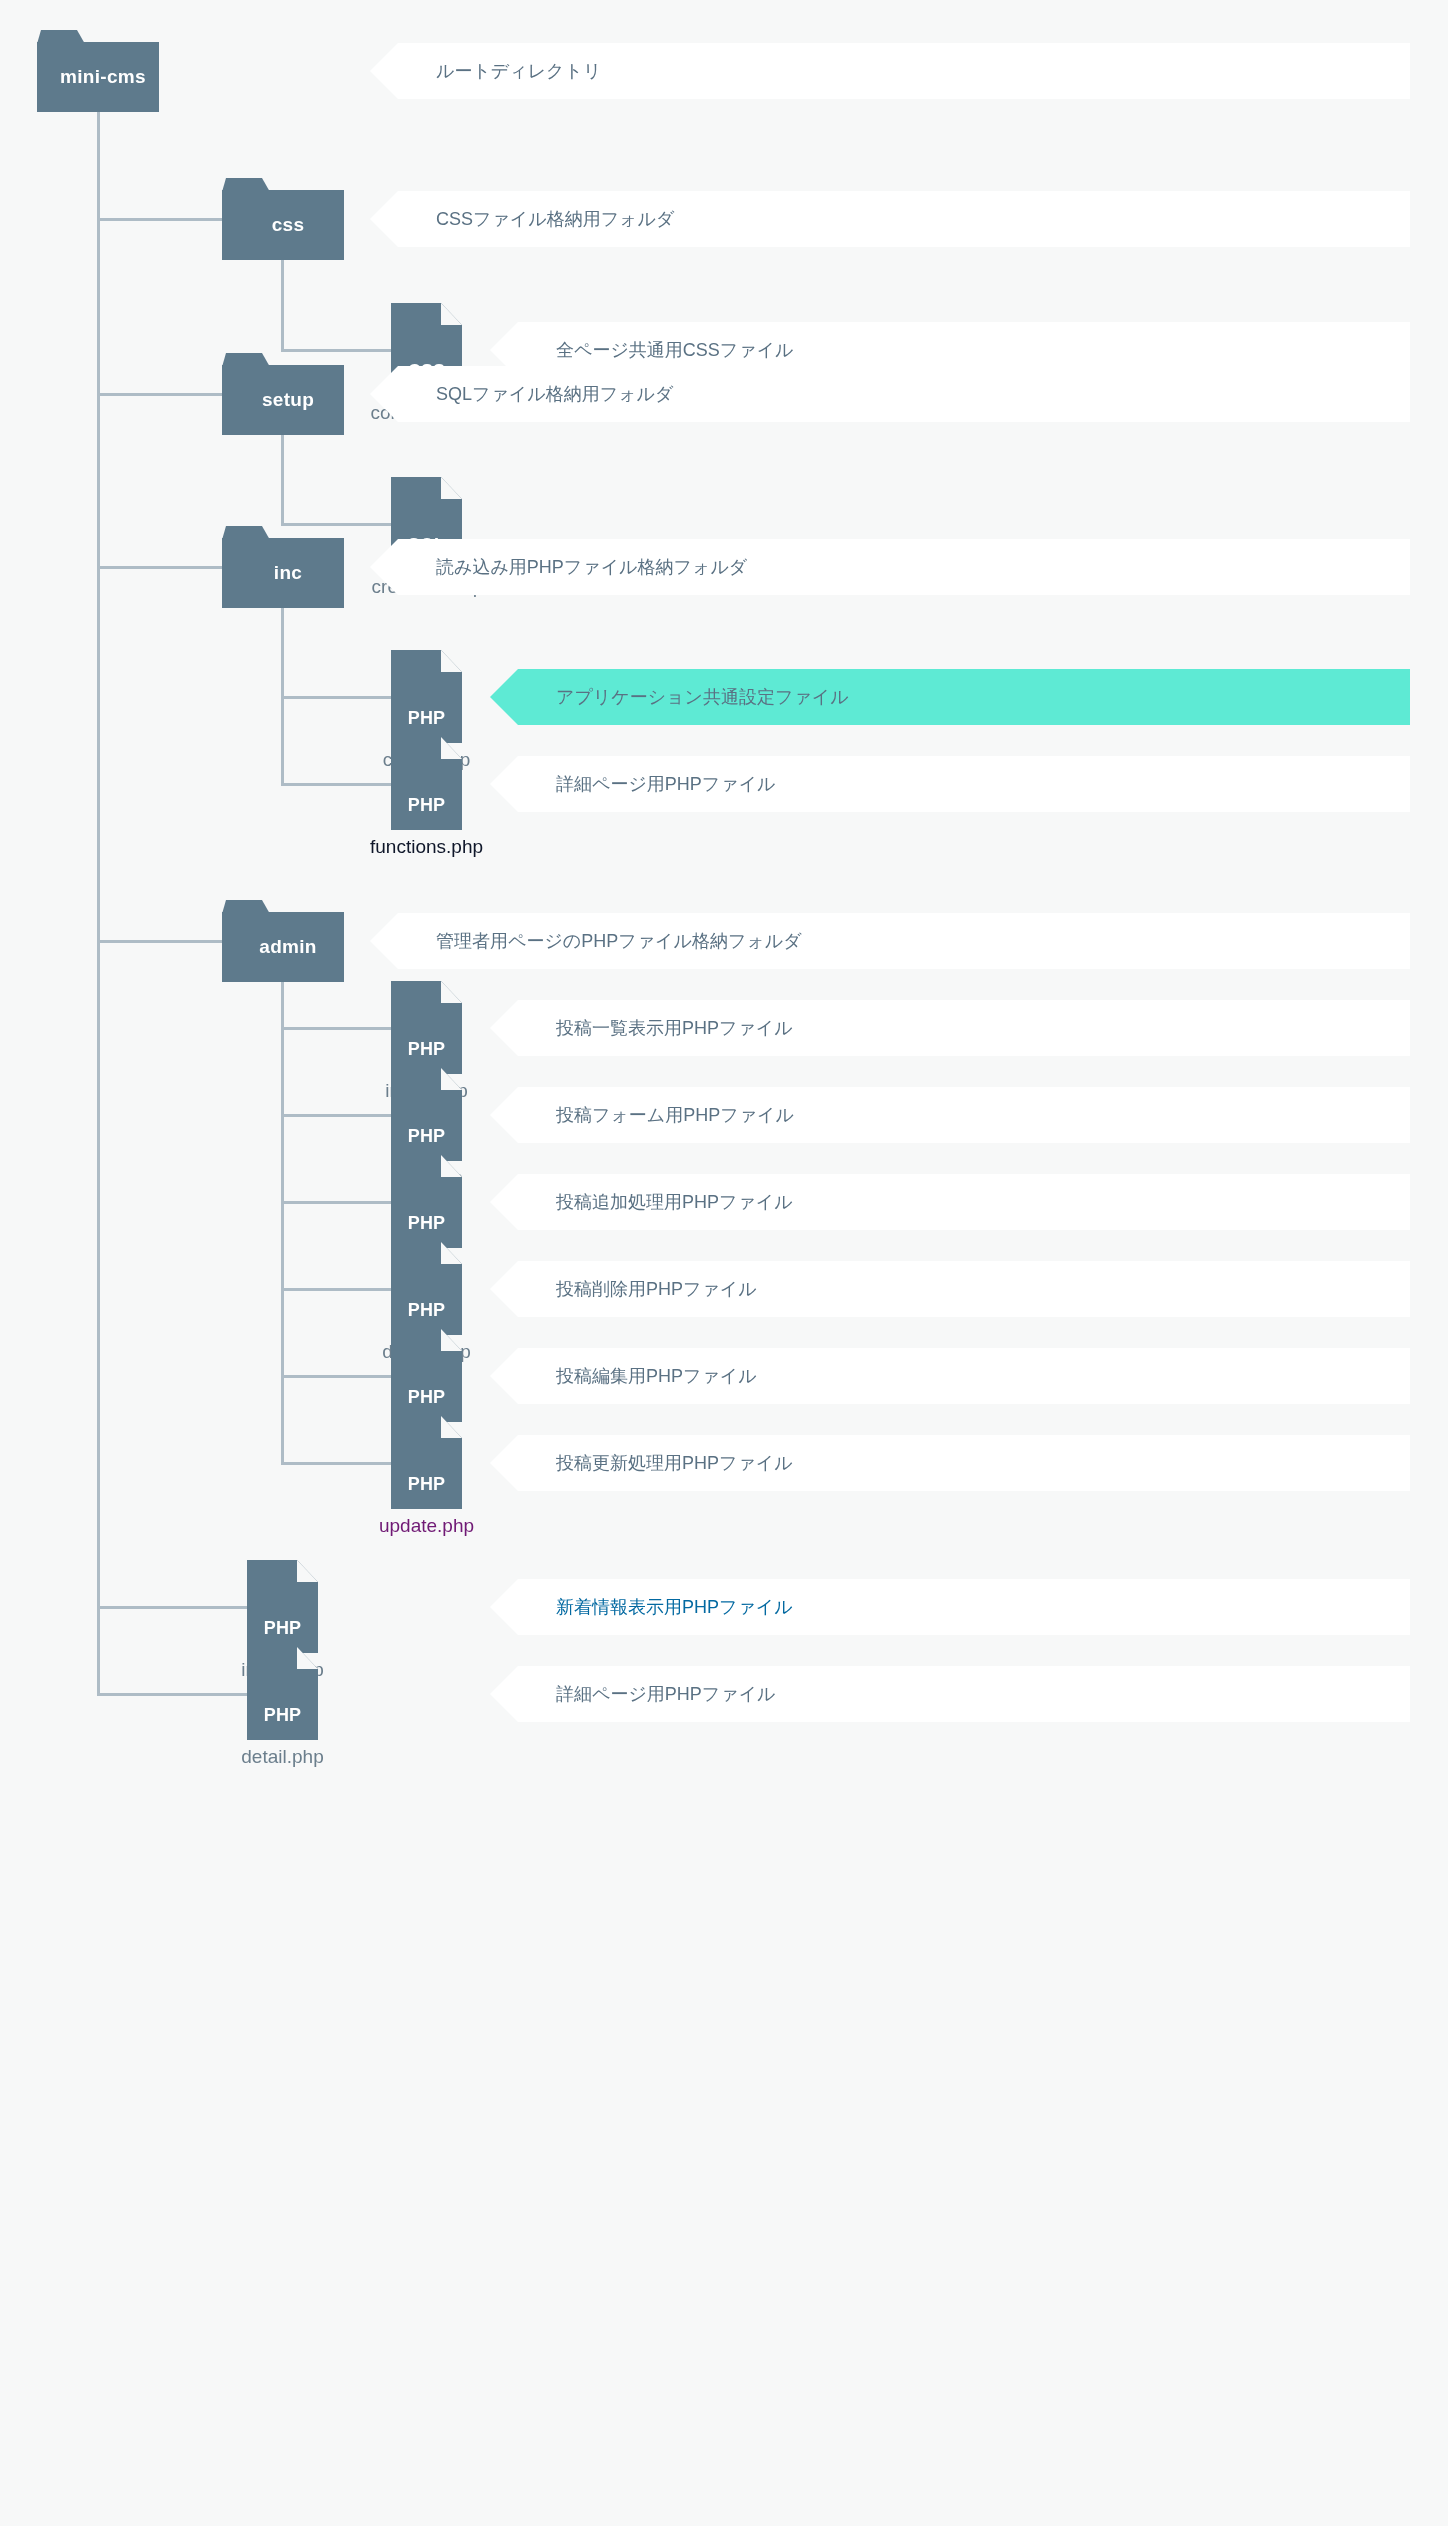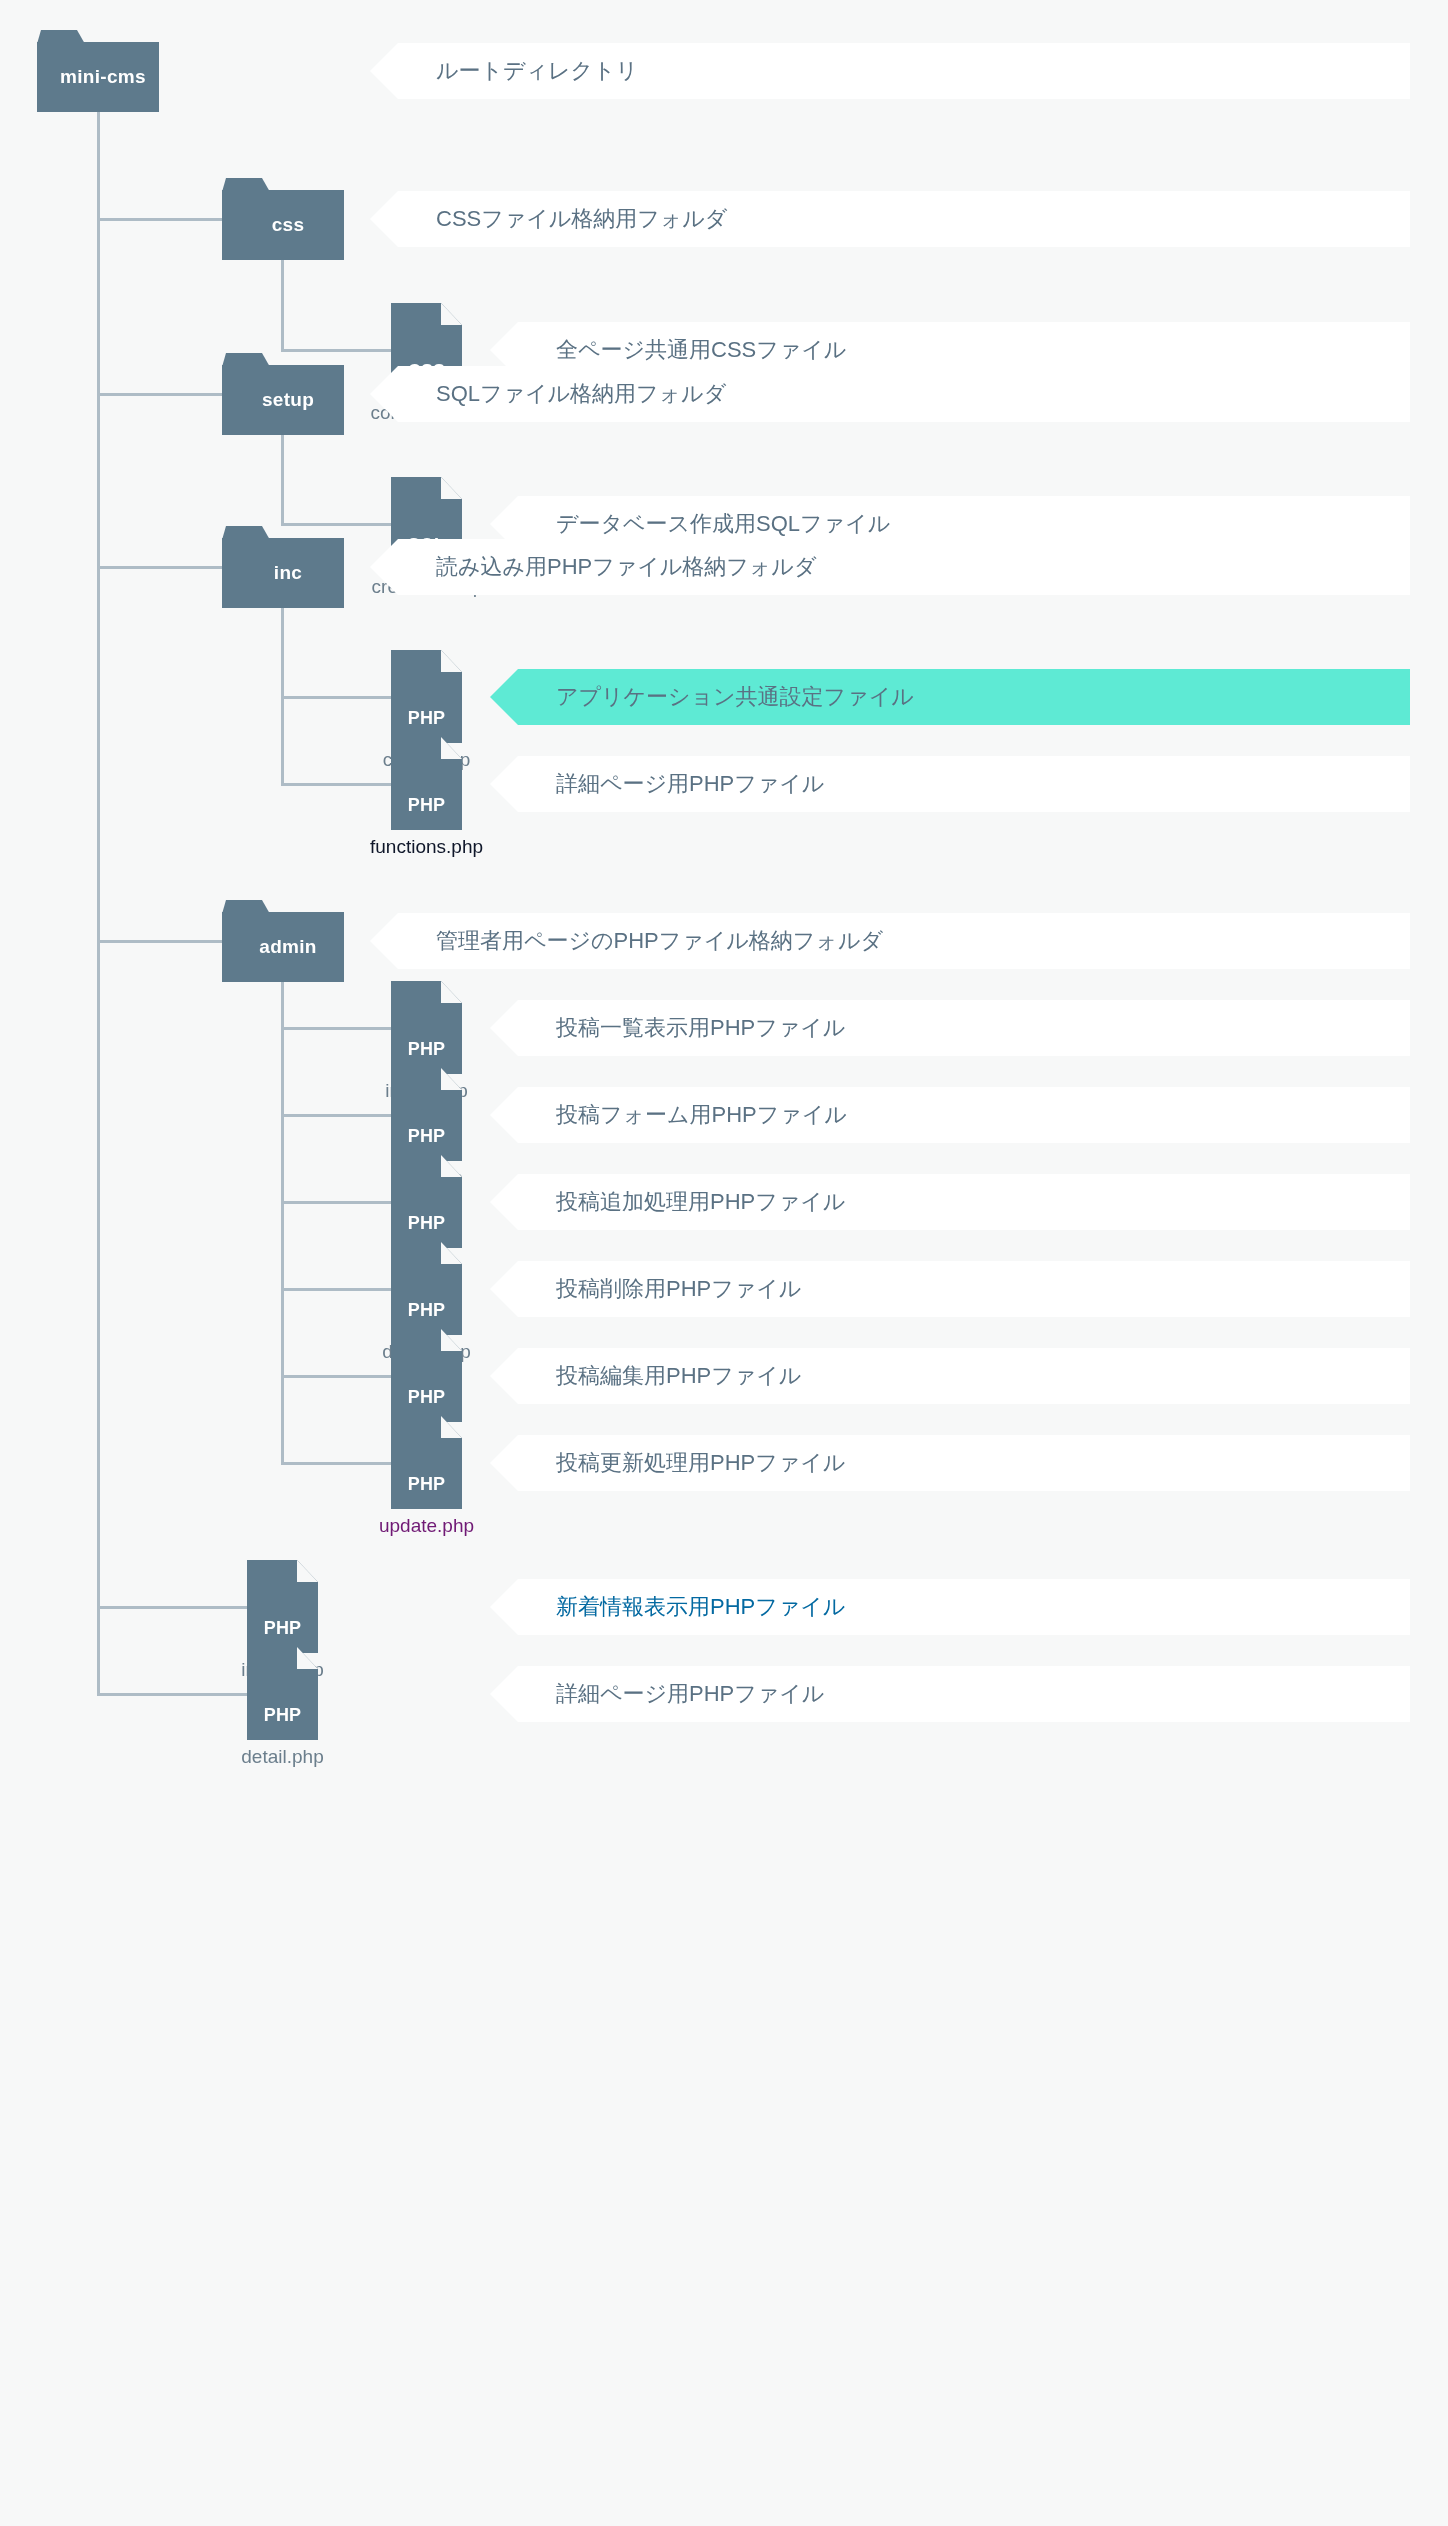--- a/index.html
+++ b/index.html
@@ -76,21 +76,21 @@
   
   .callout{
     position:absolute;
     height:56px;
     background:#FFFFFF;
     clip-path:polygon(28px 0, 100% 0, 100% 100%, 28px 100%, 0 50%);
     display:flex; align-items:center;
   }
   .callout .txt{
     margin-left:66px;
-    font-size:22px; color:#5A7183;
+    font-size:18px; color:#5A7183;
     white-space:nowrap;
   }
 </style>
 </head>
 <body>
 
 <div id="stage">
     <div class="vline" style="left: 97px; top: 111px; height: 1583px; background: rgb(174, 188, 198);"></div>
     <div class="vline" style="left: 281px; top: 260px; height: 90px; background: rgb(174, 188, 198);"></div>
     <div class="hline" style="left: 281px; top: 349px; width: 110px; background: rgb(174, 188, 198);"></div>
@@ -144,23 +144,20 @@
     </div>
     <div class="callout" style="left: 370px; top: 366px; width: 1040px; background: rgb(255, 255, 255);">
       <div class="txt" style="color: rgb(90, 113, 131);">SQLファイル格納用フォルダ</div>
     </div>
     <div class="file" style="left: 391px; top: 477px;">
       <div class="sheet" style="background: rgb(94, 122, 140);"></div>
       <div class="fold" style="background: rgb(247, 248, 248);"></div>
       <div class="cap">SQL</div>
     </div>
     <div class="fname" style="left: 321px; top: 576px; width: 211px; color: rgb(107, 126, 140);">create-db.sql</div>
-    <div class="callout" style="left: 490px; top: 496px; width: 920px; background: rgb(255, 255, 255);">
-      <div class="txt" style="color: rgb(90, 113, 131);">データベース作成用SQLファイル</div>
-    </div>
     <div class="folder" style="left: 222px; top: 526px;">
       <div class="tab" style="background: rgb(94, 122, 140);"></div>
       <div class="body" style="background: rgb(94, 122, 140);"></div>
       <div class="cap">inc</div>
     </div>
     <div class="callout" style="left: 370px; top: 539px; width: 1040px; background: rgb(255, 255, 255);">
       <div class="txt" style="color: rgb(90, 113, 131);">読み込み用PHPファイル格納フォルダ</div>
     </div>
     <div class="file" style="left: 391px; top: 650px;">
       <div class="sheet" style="background: rgb(94, 122, 140);"></div>

